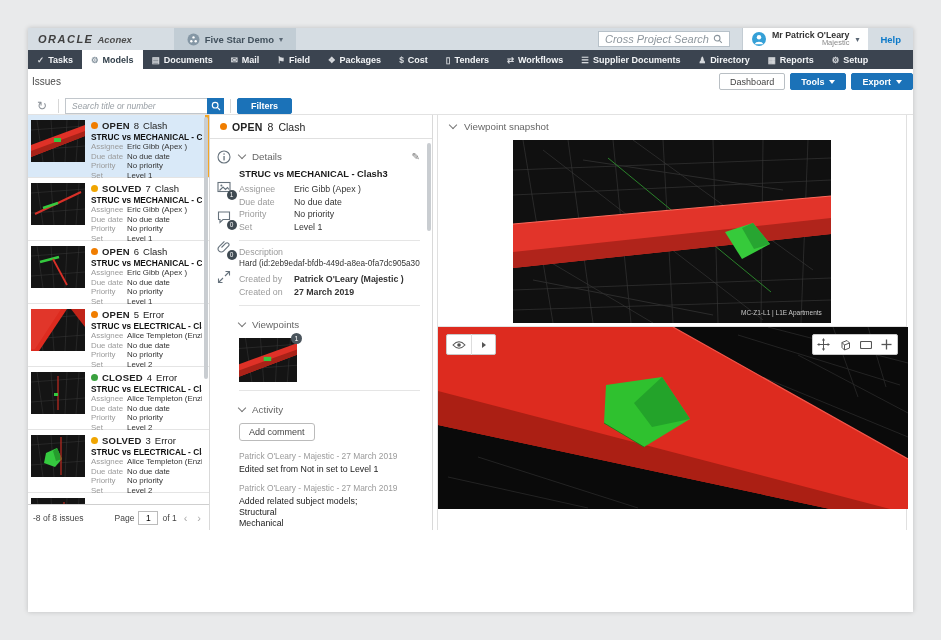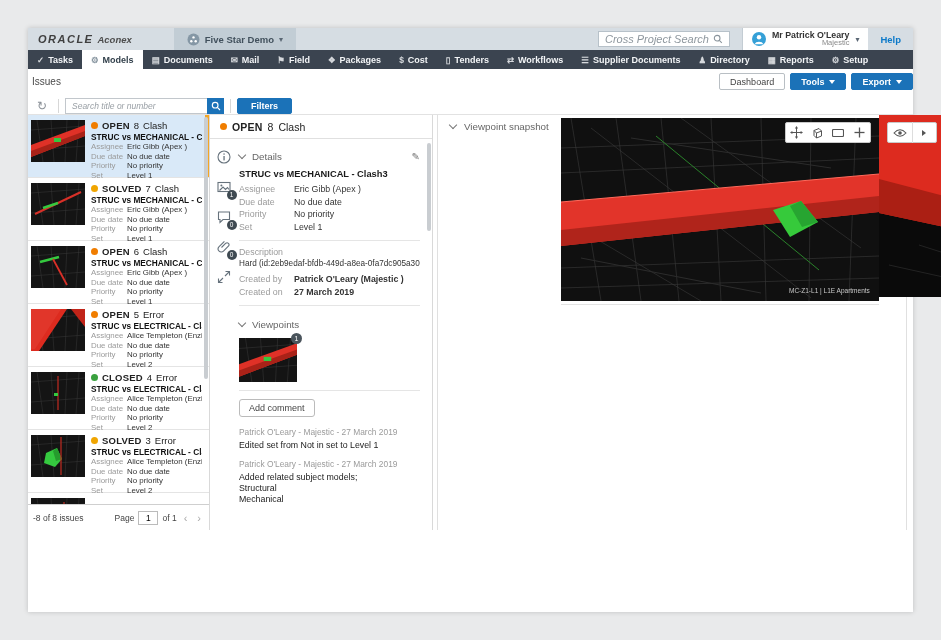--- a/index.html
+++ b/index.html
@@ -94,21 +94,21 @@
   .desc-label { font-size:8.8px; color:#9a9a9a; margin-bottom:2px; }
   .desc-val { font-size:8.2px; color:#333; white-space:nowrap; overflow:hidden; margin-bottom:5px; }
   .vp-thumb { position:relative; width:58px; height:44px; margin:2px 0 8px; }
   .vp-badge { position:absolute; right:-5px; top:-5px; width:11px; height:11px; border-radius:50%; background:#4a545c; color:#fff; font-size:7px; line-height:11px; text-align:center; }
   .add-comment { display:inline-block; border:1px solid #bbb; border-radius:3px; background:#fff; font-size:9px; color:#444; padding:3px 9px; cursor:pointer; margin:1px 0 2px; }
   .act-meta { font-size:8.4px; color:#9b9b9b; margin-top:8px; }
   .act-text { font-size:8.8px; color:#222; margin-top:3px; white-space:pre-line; line-height:11px; }
   .mid-scroll { position:absolute; right:1px; top:28px; width:4px; height:88px; background:#c9cdd1; border-radius:2px; }
 
   
-  .right-panel { width:470px; margin-left:4px; border-left:1px solid #e0e0e0; border-right:1px solid #e0e0e0; background:#fff; display:flex; flex-direction:row; }
+  .right-panel { width:470px; margin-left:4px; border-left:1px solid #e0e0e0; border-right:1px solid #e0e0e0; background:#fff; display:flex; flex-direction:column; }
   .panel-head { height:22px; display:flex; align-items:center; gap:8px; padding:0 12px; font-size:9.8px; color:#666; flex:none; }
   .snap-box { height:190px; display:flex; align-items:center; justify-content:center; border-bottom:1px solid #e3e3e3; flex:none; }
   .viewer { height:182px; position:relative; flex:none; }
   .viewer svg.scene { position:absolute; inset:0; }
   .vtool { position:absolute; background:#fff; border:1px solid #c9c9c9; border-radius:2px; display:flex; align-items:center; height:21px; }
   .vtool-left { left:8px; top:7px; }
   .vtool-right { right:8px; top:7px; }
   .vbtn { width:24px; height:21px; display:flex; align-items:center; justify-content:center; cursor:pointer; color:#555; }
   .vbtn + .vbtn { border-left:1px solid #ddd; }
   .vtool-right .vbtn { border-left:none; width:21px; }
@@ -627,20 +627,24 @@
                   <line x1="0" y1="10" x2="54" y2="6"></line>
                   <line x1="0" y1="30" x2="54" y2="26"></line>
                 </g>
                 <polygon points="0,25 54,5 54,16 0,37" fill="#df3127"></polygon>
                 <polygon points="0,31 54,11 54,16 0,37" fill="#a92218"></polygon>
                 <rect x="23" y="18" width="7" height="4" fill="#35c93f"></rect>
               </svg>
             <span class="vp-badge">1</span>
           </div>
           <div class="hr"></div>
+          <div class="sec-head">
+            <span class="chev"></span>
+            <span>Activity</span>
+          </div>
           <div class="add-comment">Add comment</div>
           <div id="activity-feed">
               <div class="act-meta">Patrick O'Leary - Majestic - 27 March 2019</div>
               <div class="act-text">Edited set from Not in set to Level 1</div>
               <div class="act-meta">Patrick O'Leary - Majestic - 27 March 2019</div>
               <div class="act-text">Added related subject models;
 Structural
 Mechanical</div>
             </div>
         </div>

